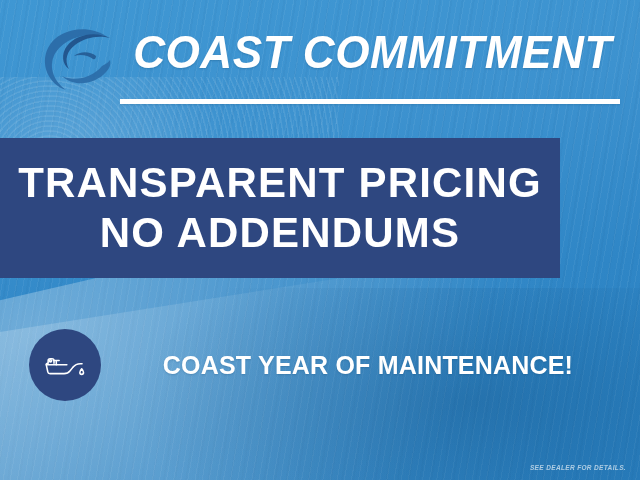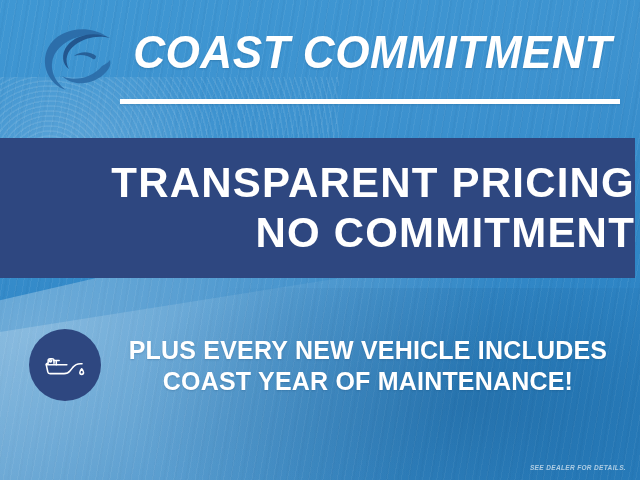--- a/index.html
+++ b/index.html
@@ -100,24 +100,24 @@
   #header-rule {
     position:absolute; left:120px; top:99px;
     width:500px; height:5px;
     background:#ffffff;
     box-shadow:0 1px 2px rgba(10,60,100,.18);
   }
 
   
   #pricing-banner {
     position:absolute; left:0; top:138px;
-    width:635px; height:140px;
+    width:560px; height:140px;
     background:#2e4780;
     display:flex; flex-direction:column;
-    align-items:flex-end; justify-content:center;
+    align-items:center; justify-content:center;
     gap:6px;
   }
   .banner-line {
     color:#ffffff;
     font-size:42px;
     font-weight:bold;
     letter-spacing:1.2px;
     line-height:1.05;
     white-space:nowrap;
   }
@@ -191,21 +191,21 @@
     </svg>
   </div>
 
   <div id="brand-title">COAST COMMITMENT</div>
 
   <div id="header-rule"></div>
 </div>
 
 <div id="pricing-banner">
   <div class="banner-line">TRANSPARENT PRICING</div>
-  <div class="banner-line">NO COMMITMENT</div>
+  <div class="banner-line">NO ADDENDUMS</div>
 </div>
 
 <div id="promo-row">
 
   <div id="oil-badge">
     <svg viewBox="0 0 48 32" width="44" height="30" aria-hidden="true" fill="none" stroke="#ffffff" stroke-width="1.7" stroke-linecap="round" stroke-linejoin="round">
 
       <path d="M5 14 C4 14 3.4 14.8 3.6 15.8 L5.2 23.4 C5.4 24.6 6.5 25.4 7.7 25.4 L23 25.4 C25.6 25.4 28 24.2 29.6 22.2 L32.5 18.6"></path>
       <path d="M32.5 18.6 C34.6 16 37.6 14.6 40.8 14.6 L42.6 14.6"></path>
       <path d="M3.6 15.8 L22 15.8 L26 15.8"></path>
@@ -214,18 +214,17 @@
       <path d="M11.4 11 L17.6 11"></path>
 
       <path d="M5.6 14 L5.6 11.4 C5.6 10.2 6.6 9.2 7.8 9.2 L9.8 9.2 C11 9.2 12 10.2 12 11.4 L12 14"></path>
       <circle cx="8.2" cy="11.4" r="1.2"></circle>
 
       <path d="M42.2 20.2 C42.2 20.2 40.2 22.6 40.2 24.1 C40.2 25.3 41.1 26.2 42.2 26.2 C43.3 26.2 44.2 25.3 44.2 24.1 C44.2 22.6 42.2 20.2 42.2 20.2 Z"></path>
     </svg>
   </div>
 
   <div id="promo-text">
-    <div class="promo-line">PLUS EVERY NEW VEHICLE INCLUDES</div>
     <div class="promo-line">COAST YEAR OF MAINTENANCE!</div>
   </div>
 </div>
 
 <div id="disclaimer">SEE DEALER FOR DETAILS.</div>
 
 </body></html>

